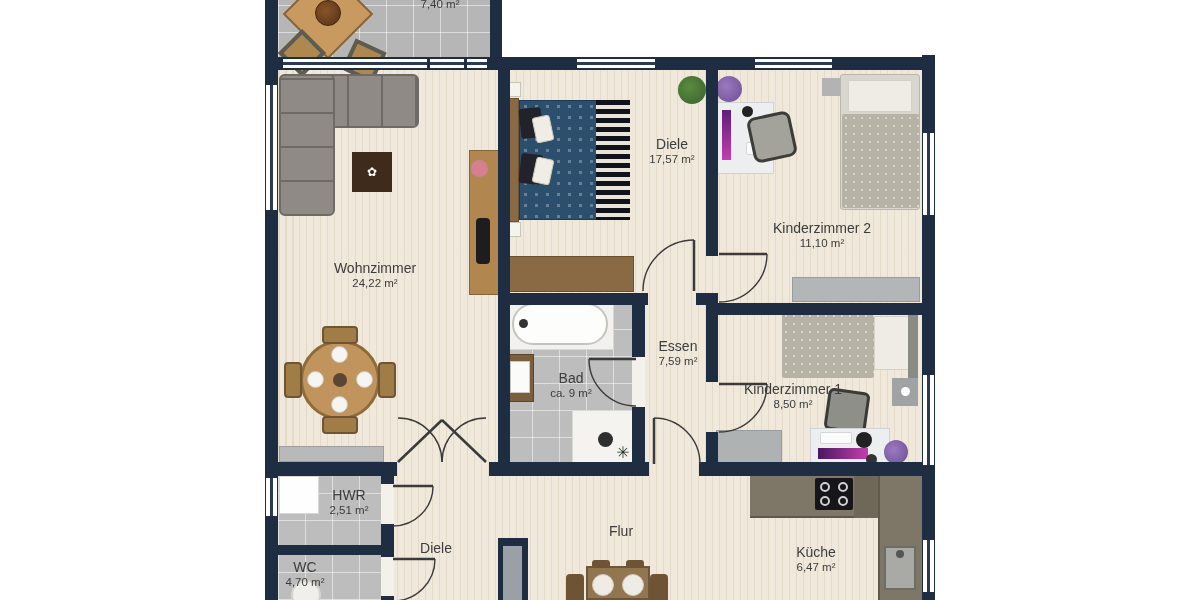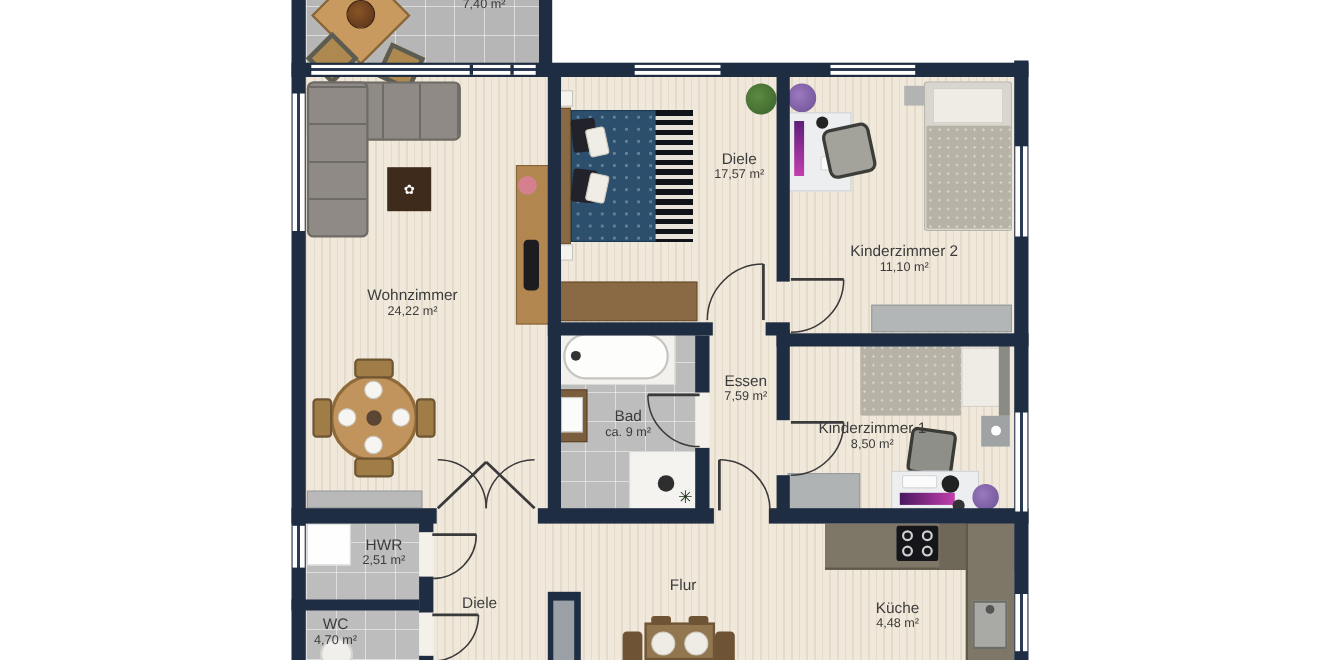--- a/index.html
+++ b/index.html
@@ -226,16 +226,16 @@
   <div class="lbl" style="left:436px;top:540px">
     <div>Diele</div>
     <div class="area"></div>
   </div>
   <div class="lbl" style="left:621px;top:523px">
     <div>Flur</div>
     <div class="area"></div>
   </div>
   <div class="lbl" style="left:816px;top:544px">
     <div>Küche</div>
-    <div class="area">4,48 m²</div>
+    <div class="area">6,47 m²</div>
   </div>
 
 </div>
 
 </body></html>

